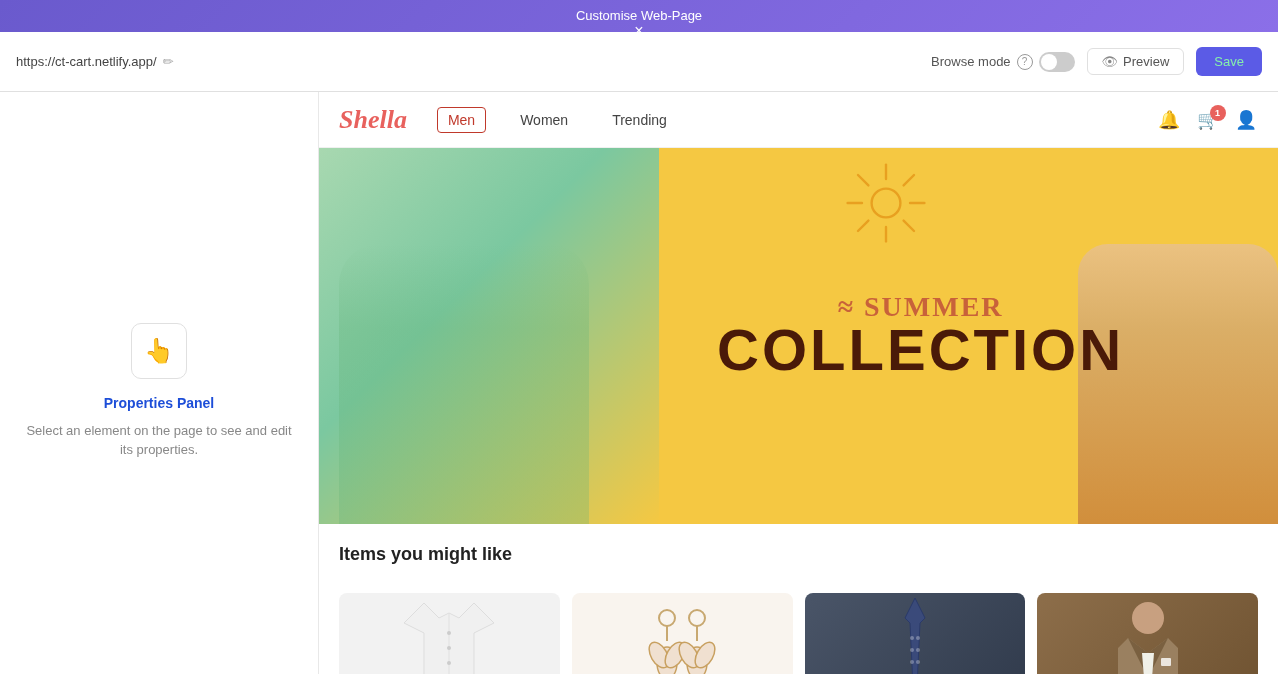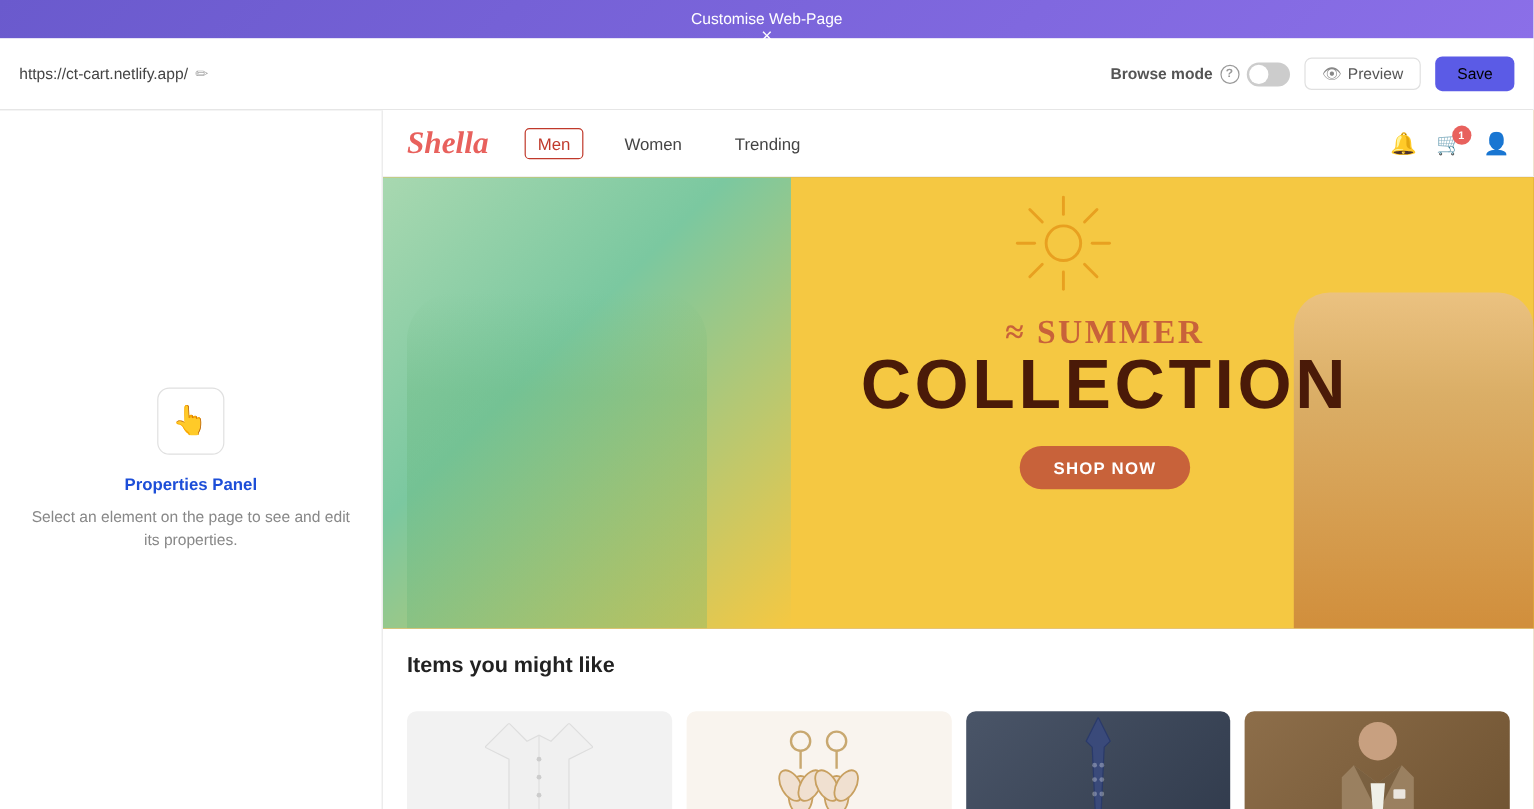--- a/index.html
+++ b/index.html
@@ -40,41 +40,40 @@
     }
     .toolbar-url-text { color: #444; }
     .edit-icon { color: #aaa; font-size: 13px; cursor: pointer; }
     .toolbar-spacer { flex: 1; }
     .browse-mode-label {
       font-size: 13px;
       color: #555;
       display: flex;
       align-items: center;
       gap: 6px;
-      font-weight: bold;
     }
     .browse-mode-info {
       width: 16px; height: 16px; border-radius: 50%; border: 1px solid #999;
       font-size: 10px; color: #999; display: inline-flex; align-items: center; justify-content: center;
     }
     .toggle-switch {
       width: 36px; height: 20px; background: #ccc; border-radius: 10px; position: relative; cursor: pointer;
     }
     .toggle-knob {
       width: 16px; height: 16px; background: white; border-radius: 50%;
       position: absolute; top: 2px; left: 2px; transition: left 0.2s;
     }
     .preview-btn {
       background: none; border: 1px solid #e0e0e0; border-radius: 6px;
       padding: 5px 14px; font-size: 13px; color: #555; cursor: pointer;
       display: flex; align-items: center; gap: 5px;
     }
     .preview-icon { font-size: 13px; color: #888; }
     .save-btn {
-      background: #5b5be6; color: #000000; border: none; border-radius: 6px;
+      background: #5b5be6; color: #86efac; border: none; border-radius: 6px;
       padding: 7px 18px; font-size: 13px; cursor: pointer; font-weight: 500;
     }
 
     
     .main-layout {
       display: flex;
       height: calc(674px - 32px - 44px);
       overflow: hidden;
     }
 
@@ -292,23 +291,20 @@
 
       <div style="position:absolute;right:0;top:0;width:220px;height:100%;overflow:hidden;">
         <div style="position:absolute;bottom:0;right:0;width:200px;height:280px;background:linear-gradient(180deg,#e8c090 0%,#d4a870 30%,#c8803a 100%);border-radius:30px 30px 0 0;opacity:0.8;"></div>
       </div>
 
       <div class="hero-content">
         <div style="font-size:48px;font-weight:800;color:#c8623a;font-style:italic;font-family:Georgia,serif;line-height:1;">
           <span style="font-size:28px;display:block;color:#c8623a;font-style:normal;letter-spacing:2px;">≈ SUMMER</span>
         </div>
         <div style="font-size:58px;font-weight:900;color:#4a1a08;line-height:1;letter-spacing:3px;font-family:Impact,sans-serif;">COLLECTION</div>
-        <div style="margin-top:12px;">
-          <button class="hero-shop-btn">SHOP NOW</button>
-        </div>
       </div>
     </div>
 
     <div class="items-section">
       <div class="items-title">Items you might like</div>
       <div class="items-grid">
 
         <div class="item-card shirt-placeholder">
           <svg width="90" height="130" viewBox="0 0 90 130" xmlns="http://www.w3.org/2000/svg">
             <polygon points="20,0 35,15 45,10 55,15 70,0 90,20 70,30 70,130 20,130 20,30 0,20" fill="#f0f0f0" stroke="#ddd" stroke-width="1"></polygon>

